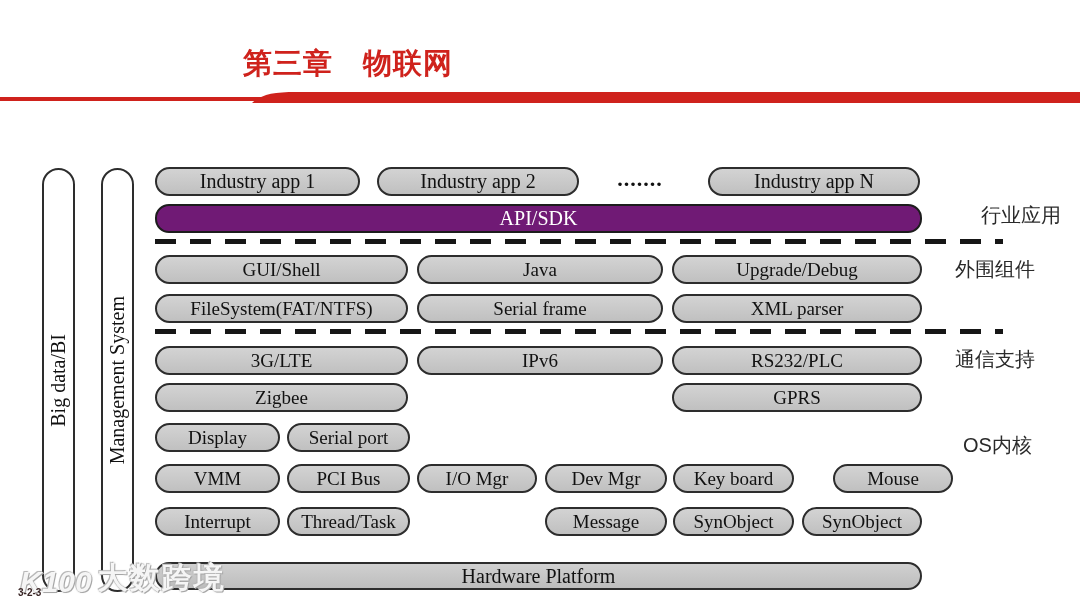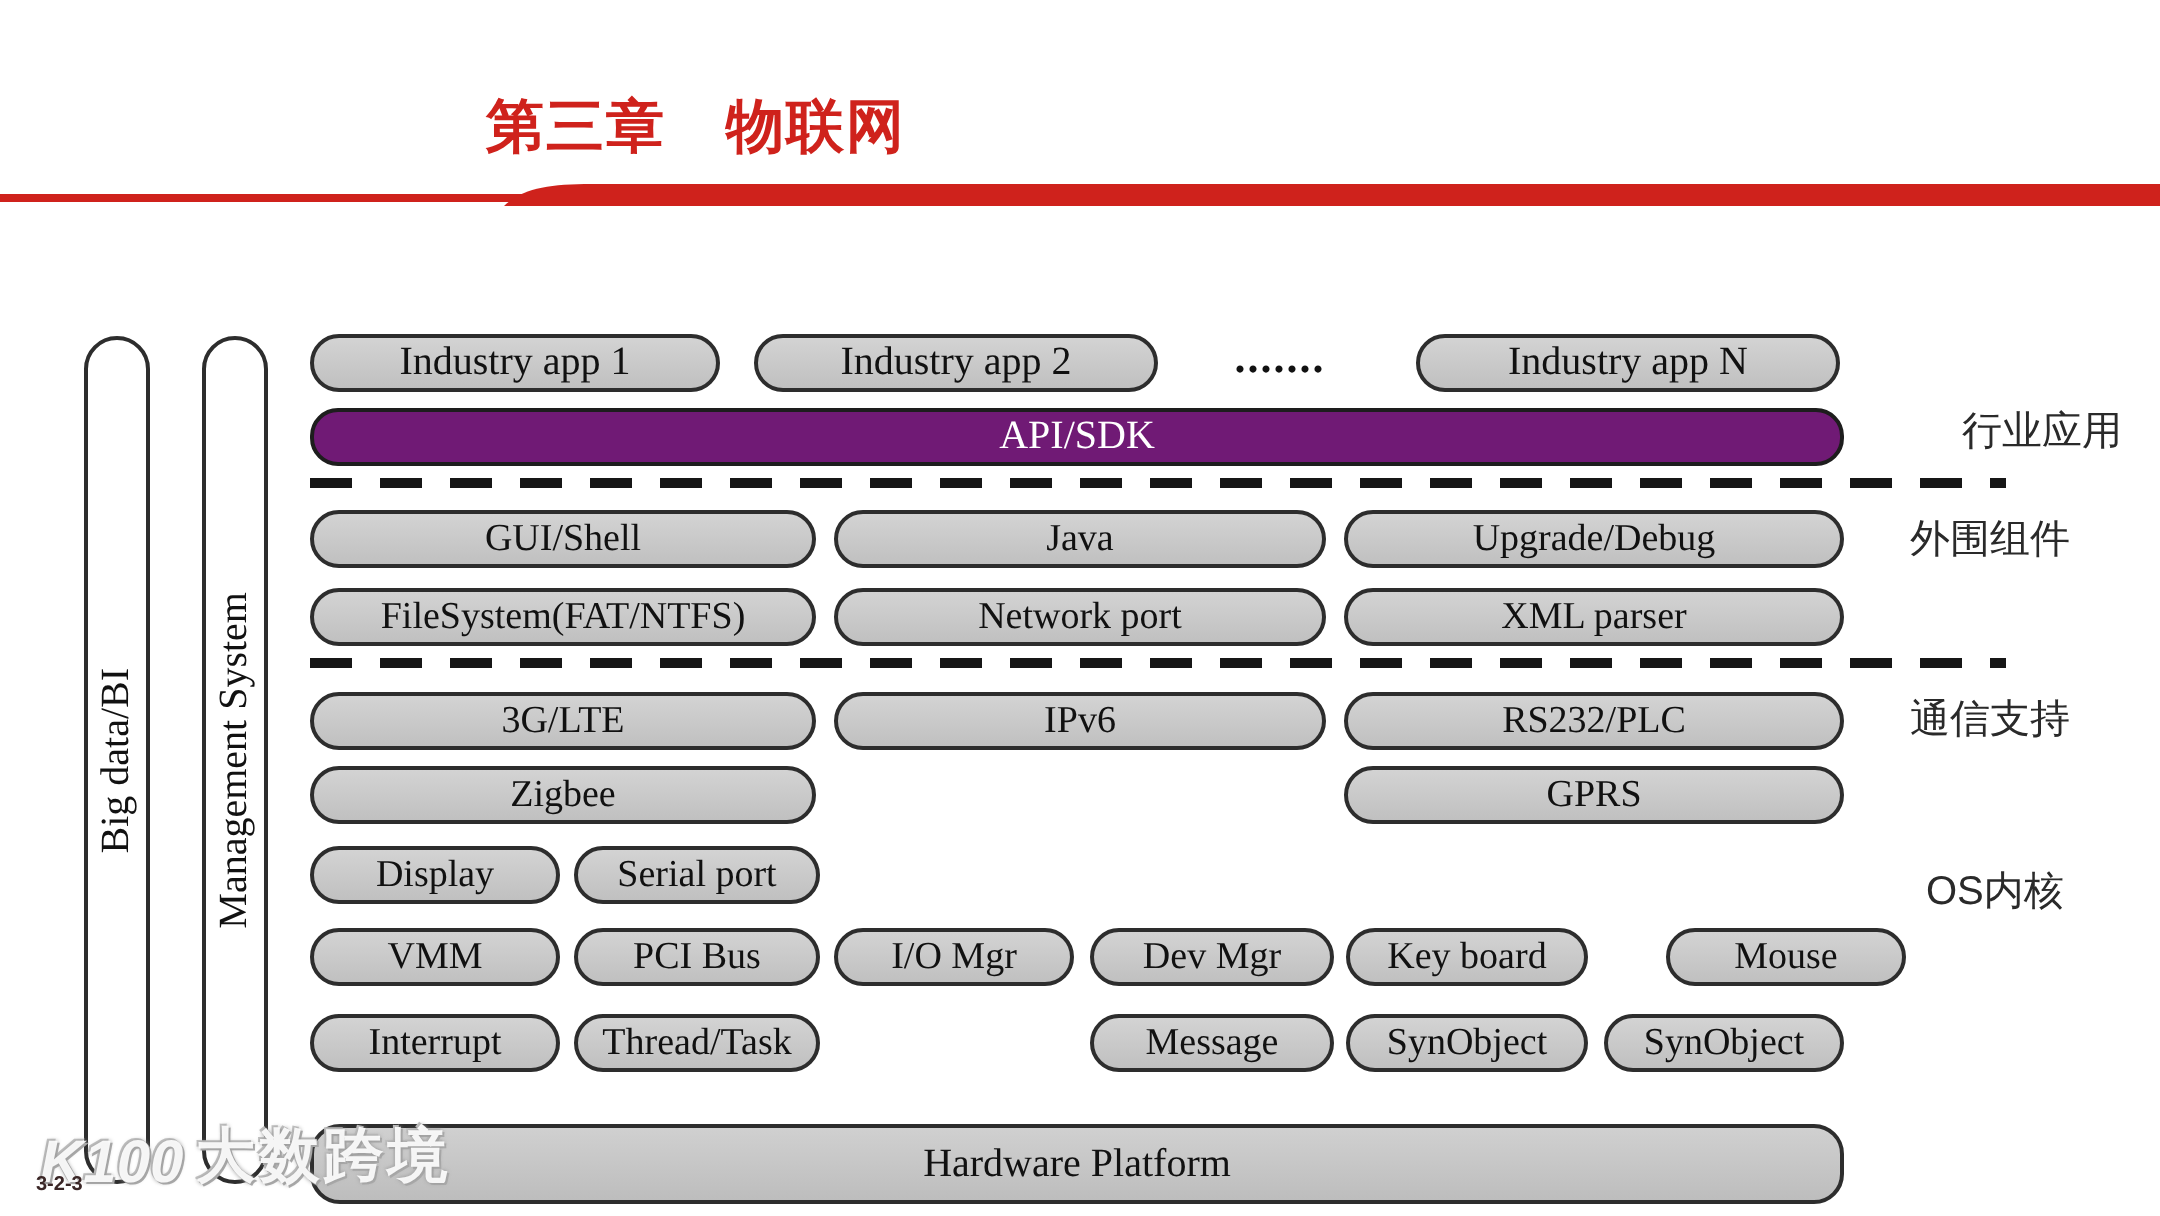--- a/index.html
+++ b/index.html
@@ -27,21 +27,21 @@
     display:flex;align-items:center;justify-content:center;
     font-size:19px;color:#111;white-space:nowrap;
   }
   .bar-dark{
     position:absolute;height:29px;box-sizing:border-box;
     background:#701a75;border:2px solid #1d1d1d;border-radius:14px;
     display:flex;align-items:center;justify-content:center;
     font-size:20px;color:#ffffff;
   }
   .bar-hw{
-    position:absolute;height:40px;box-sizing:border-box;
+    position:absolute;height:28px;box-sizing:border-box;
     background:linear-gradient(180deg,#d0d0d0,#bdbdbd);
     border:2px solid #2d2d2d;border-radius:15px;
     display:flex;align-items:center;justify-content:center;
     font-size:20px;color:#111;
   }
   .dash-line{
     position:absolute;height:5px;
     background:repeating-linear-gradient(90deg,#161616 0 21px,transparent 21px 35px);
   }
   .pillar{
@@ -103,21 +103,21 @@
 
   <div class="bar-dark" style="left:155px;top:204px;width:767px;">API/SDK</div>
 
   <div class="dash-line" style="left:155px;top:239px;width:848px;"></div>
   <div class="dash-line" style="left:155px;top:329px;width:848px;"></div>
 
   <div class="box" style="left:155px;top:255px;width:253px;">GUI/Shell</div>
   <div class="box" style="left:417px;top:255px;width:246px;">Java</div>
   <div class="box" style="left:672px;top:255px;width:250px;">Upgrade/Debug</div>
   <div class="box" style="left:155px;top:294px;width:253px;">FileSystem(FAT/NTFS)</div>
-  <div class="box" style="left:417px;top:294px;width:246px;">Network port</div>
+  <div class="box" style="left:417px;top:294px;width:246px;">Serial frame</div>
   <div class="box" style="left:672px;top:294px;width:250px;">XML parser</div>
 
   <div class="box" style="left:155px;top:346px;width:253px;">3G/LTE</div>
   <div class="box" style="left:417px;top:346px;width:246px;">IPv6</div>
   <div class="box" style="left:672px;top:346px;width:250px;">RS232/PLC</div>
   <div class="box" style="left:155px;top:383px;width:253px;text-align:right;">Zigbee</div>
   <div class="box" style="left:672px;top:383px;width:250px;">GPRS</div>
 
   <div class="box" style="left:155px;top:423px;width:125px;">Display</div>
   <div class="box" style="left:287px;top:423px;width:123px;">Serial port</div>

